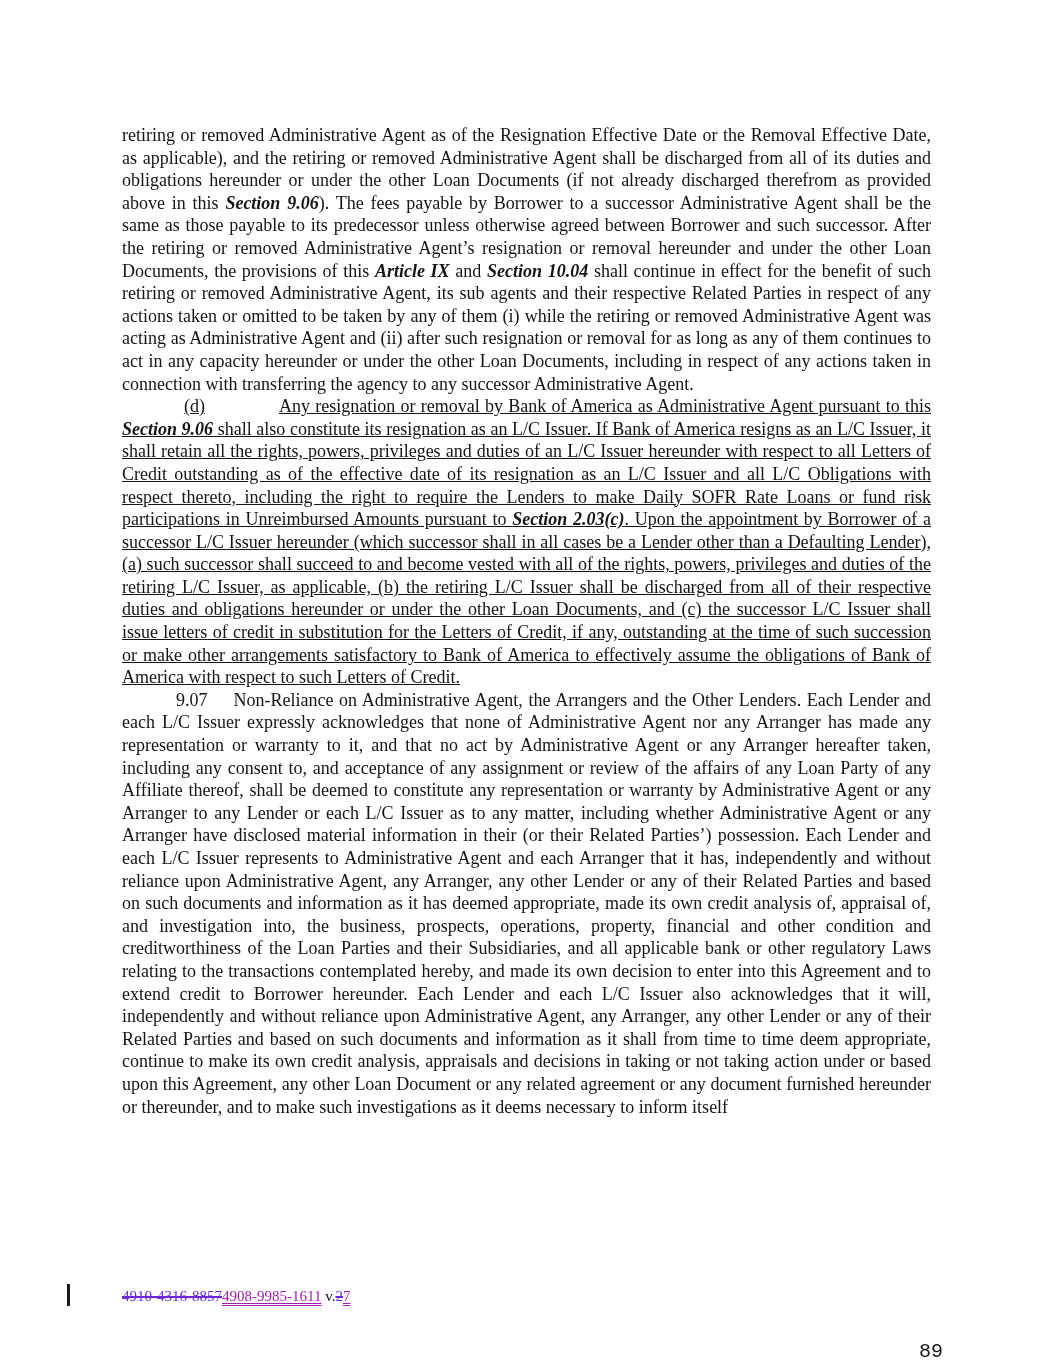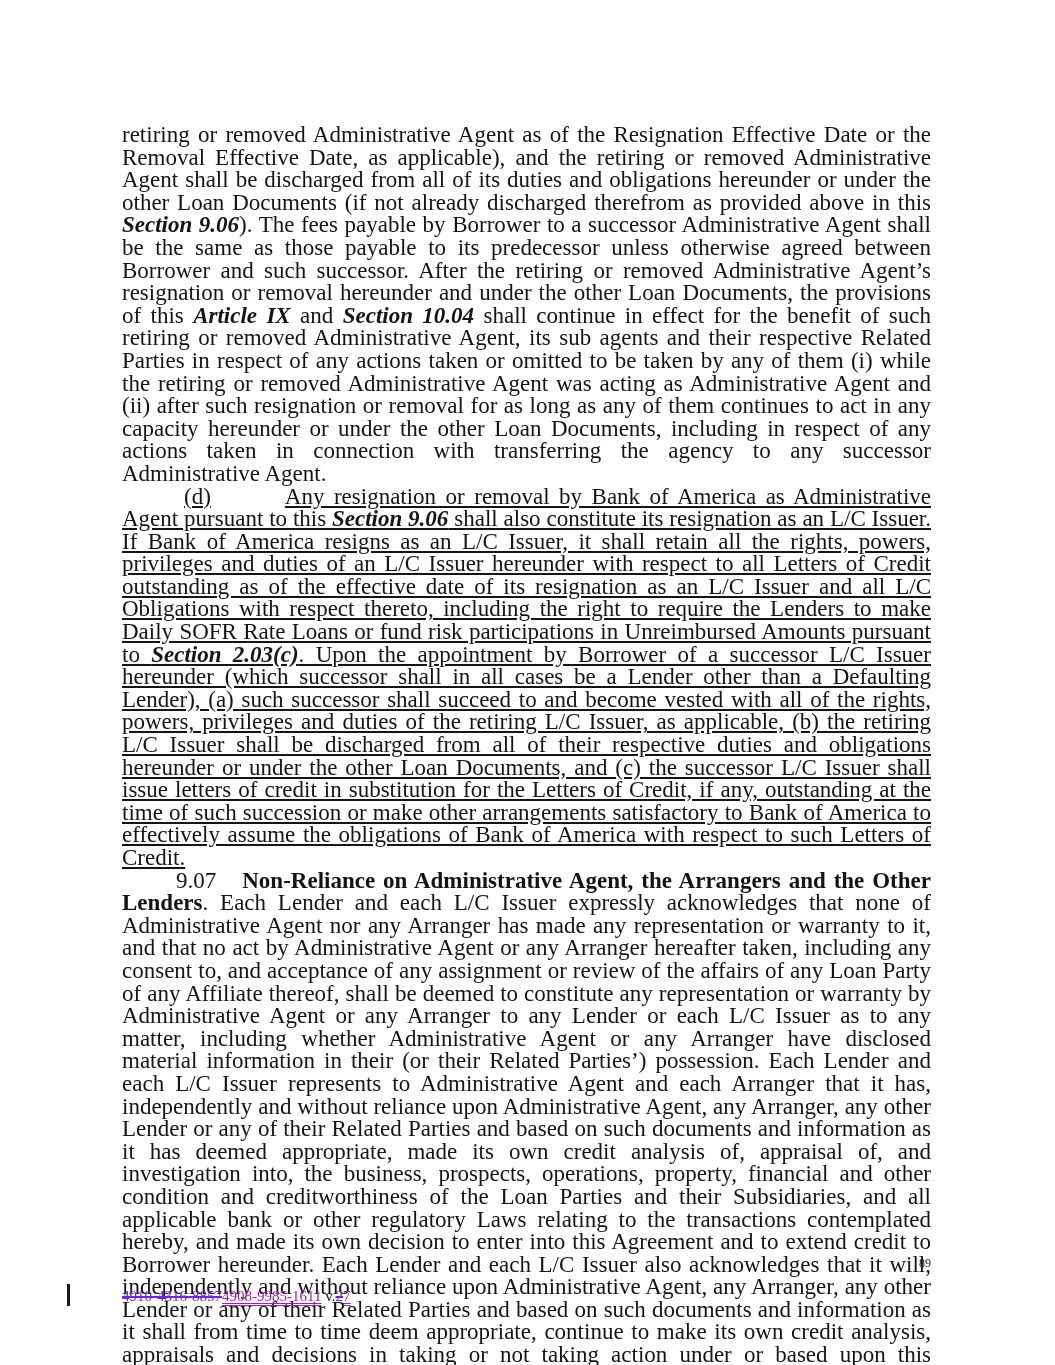--- a/index.html
+++ b/index.html
@@ -12,30 +12,30 @@
     overflow:hidden;
   }
   .content {
     position:absolute;
     left:122px; top:124px;
     width:809px;
   }
   .content p {
     margin:0;
     text-align:justify;
-    font-size:23px;
+    font-size:18px;
     line-height:22.6px;
     color:#141414;
   }
   .blk { margin-left:62px; }
   .gap { margin-bottom:22px; }
   .indent-d   { text-indent:62px;text-decoration:underline; }
   .indent-907 { text-indent:54px; }
   .bi { font-weight:bold; font-style:italic; }
-  .b  { font-weight:bold; }
+  .b  { font-weight:normal; }
   .tab { display:inline-block; }
   .tab-d   { width:74px; }
   .tab-907 { width:26px; }
 
   .change-bar {
     position:absolute;
     left:67px; top:1284px;
     width:2.5px; height:22px;
     background:#1a1a1a;
   }
@@ -54,23 +54,24 @@
   .ins {
     color:#a21caf;
     text-decoration:underline;
     text-decoration-style:double;
     text-decoration-thickness:1px;
     text-underline-offset:2px;
   }
   .ver-prefix { color:#141414; }
   .page-number {
     position:absolute;
-    left:919px; top:1256px;
-    font-size:12px;
+    left:919px; top:1340px;
+    font-size:20px;
     color:#141414;
+    font-family:Liberation Mono, monospace;
   }
 </style>
 </head>
 <body>
 
 <div class="page">
 
   <div class="content">
 
     <p class="blk gap"><span>retiring or removed Administrative Agent as of the Resignation Effective Date or the Removal Effective Date, as applicable), and the retiring or removed Administrative Agent shall be discharged from all of its duties and obligations hereunder or under the other Loan Documents (if not already discharged therefrom as provided above in this </span><span class="bi">Section 9.06</span><span>). The fees payable by Borrower to a successor Administrative Agent shall be the same as those payable to its predecessor unless otherwise agreed between Borrower and such successor. After the retiring or removed Administrative Agent’s resignation or removal hereunder and under the other Loan Documents, the provisions of this </span><span class="bi">Article IX</span><span> and </span><span class="bi">Section 10.04</span><span> shall continue in effect for the benefit of such retiring or removed Administrative Agent, its sub agents and their respective Related Parties in respect of any actions taken or omitted to be taken by any of them (i) while the retiring or removed Administrative Agent was acting as Administrative Agent and (ii) after such resignation or removal for as long as any of them continues to act in any capacity hereunder or under the other Loan Documents, including in respect of any actions taken in connection with transferring the agency to any successor Administrative Agent.</span></p>

